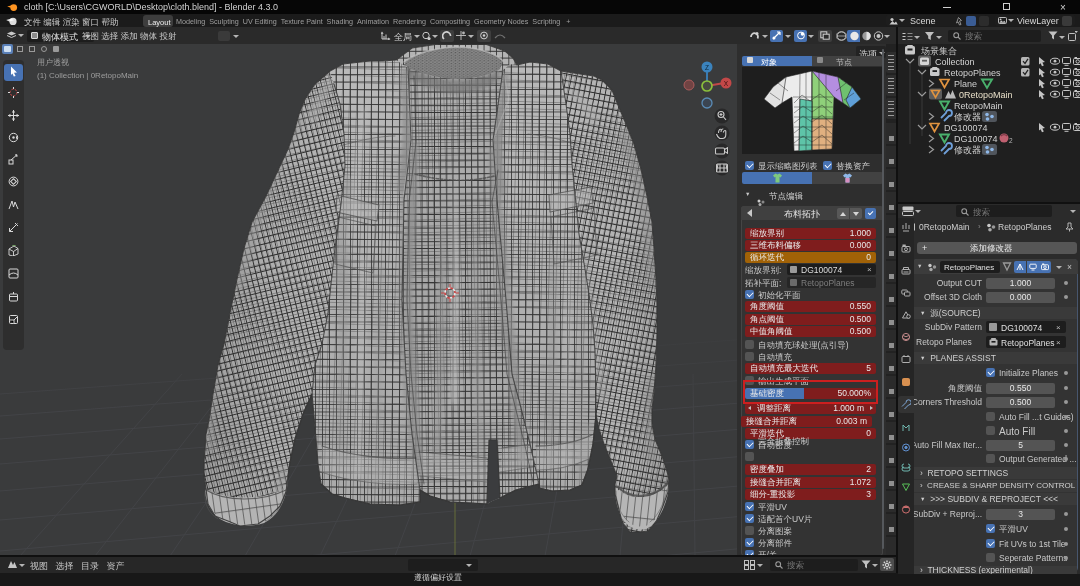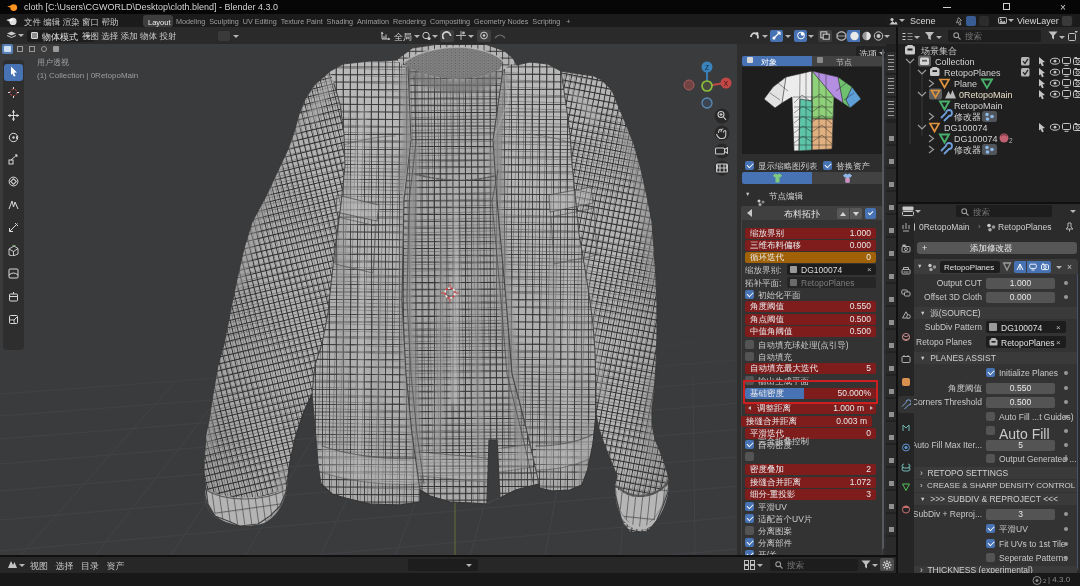--- a/index.html
+++ b/index.html
@@ -981,21 +981,21 @@
   <div class="abs" style="left:18px;top:180px;width:66px;text-align:right;font-size:8.5px;color:#c9c9c9">角度阈值</div>
   <div class="abs" style="left:88px;top:180px;width:69px;height:11px;background:#545454;border-radius:2px;font-size:8.5px;color:#e8e8e8;text-align:center;line-height:11px">0.550</div>
   <div class="abs" style="left:166px;top:183px;width:4px;height:4px;background:#999;border-radius:50%"></div>
   <div class="abs" style="left:10px;top:194px;width:74px;text-align:right;font-size:8.5px;color:#c9c9c9">Corners Threshold</div>
   <div class="abs" style="left:88px;top:194px;width:69px;height:11px;background:#545454;border-radius:2px;font-size:8.5px;color:#e8e8e8;text-align:center;line-height:11px">0.500</div>
   <div class="abs" style="left:166px;top:197px;width:4px;height:4px;background:#999;border-radius:50%"></div>
   <div class="chk0" style="left:88px;top:209px"></div>
   <div class="abs" style="left:101px;top:209px;font-size:8.5px;color:#c9c9c9">Auto Fill ...t Guides)</div>
   <div class="abs" style="left:166px;top:212px;width:4px;height:4px;background:#999;border-radius:50%"></div>
   <div class="chk0" style="left:88px;top:223px"></div>
-  <div class="abs" style="left:101px;top:223px;font-size:14px;color:#c9c9c9">Auto Fill</div>
+  <div class="abs" style="left:101px;top:223px;font-size:10px;color:#c9c9c9">Auto Fill</div>
   <div class="abs" style="left:166px;top:226px;width:4px;height:4px;background:#999;border-radius:50%"></div>
   <div class="abs" style="left:12px;top:237px;width:72px;text-align:right;font-size:8.5px;color:#c9c9c9">Auto Fill Max Iter...</div>
   <div class="abs" style="left:88px;top:237px;width:69px;height:11px;background:#545454;border-radius:2px;font-size:8.5px;color:#e8e8e8;text-align:center;line-height:11px">5</div>
   <div class="abs" style="left:166px;top:240px;width:4px;height:4px;background:#999;border-radius:50%"></div>
   <div class="chk0" style="left:88px;top:251px"></div>
   <div class="abs" style="left:101px;top:251px;font-size:8.5px;color:#c9c9c9">Output Generated ...</div>
   <div class="abs" style="left:166px;top:254px;width:4px;height:4px;background:#999;border-radius:50%"></div>
   <div class="abs" style="left:16px;top:264px;width:163px;height:12px;background:#3a3a3a"></div>
   <div class="abs" style="left:22px;top:265px;font-size:8.5px;color:#d0d0d0">›&nbsp; RETOPO SETTINGS</div>
   <div class="abs" style="left:16px;top:277px;width:163px;height:12px;background:#3a3a3a"></div>
@@ -1111,25 +1111,17 @@
       </div>
   <div class="abs" style="left:880px;top:2px;width:14px;height:13px;background:#4e4e4e;border-radius:2px"></div>
   <svg class="abs" style="left:882px;top:3.5px" width="10" height="10" viewBox="0 0 10 10">
         <circle cx="5" cy="5" r="1.6" fill="none" stroke="#d5d5d5" stroke-width="1.1"></circle>
         <g stroke="#d5d5d5" stroke-width="1.4">
           <path d="M5 0.5 L5 2.2 M5 7.8 L5 9.5 M0.5 5 L2.2 5 M7.8 5 L9.5 5 M1.8 1.8 L3 3 M7 7 L8.2 8.2 M8.2 1.8 L7 3 M3 7 L1.8 8.2"></path>
         </g>
       </svg>
 </div>
 
-<div class="abs" style="left:0;top:573px;width:1080px;height:13px;background:#181818">
-  <svg class="abs" style="left:1032px;top:2.5px" width="10" height="9" viewBox="0 0 10 9">
-        <circle cx="5" cy="4.5" r="4" fill="none" stroke="#8b8b8b" stroke-width="1"></circle>
-        <circle cx="5" cy="4.5" r="1.5" fill="#8b8b8b"></circle>
-      </svg>
-  <div class="abs" style="left:1043px;top:5px;color:#8b8b8b;font-size:6px">2</div>
-      <div class="abs t8" style="left:1048px;top:2px;color:#8b8b8b">| 4.3.0</div>
-</div>
 
 <div class="abs" style="left:896px;top:27px;width:2px;height:546px;background:#101010"></div>
 <div class="abs" style="left:898px;top:202px;width:182px;height:1.5px;background:#101010"></div>
 <div class="abs" style="left:0;top:555px;width:898px;height:1.5px;background:#101010"></div>
 
 </div>
 </body></html>

